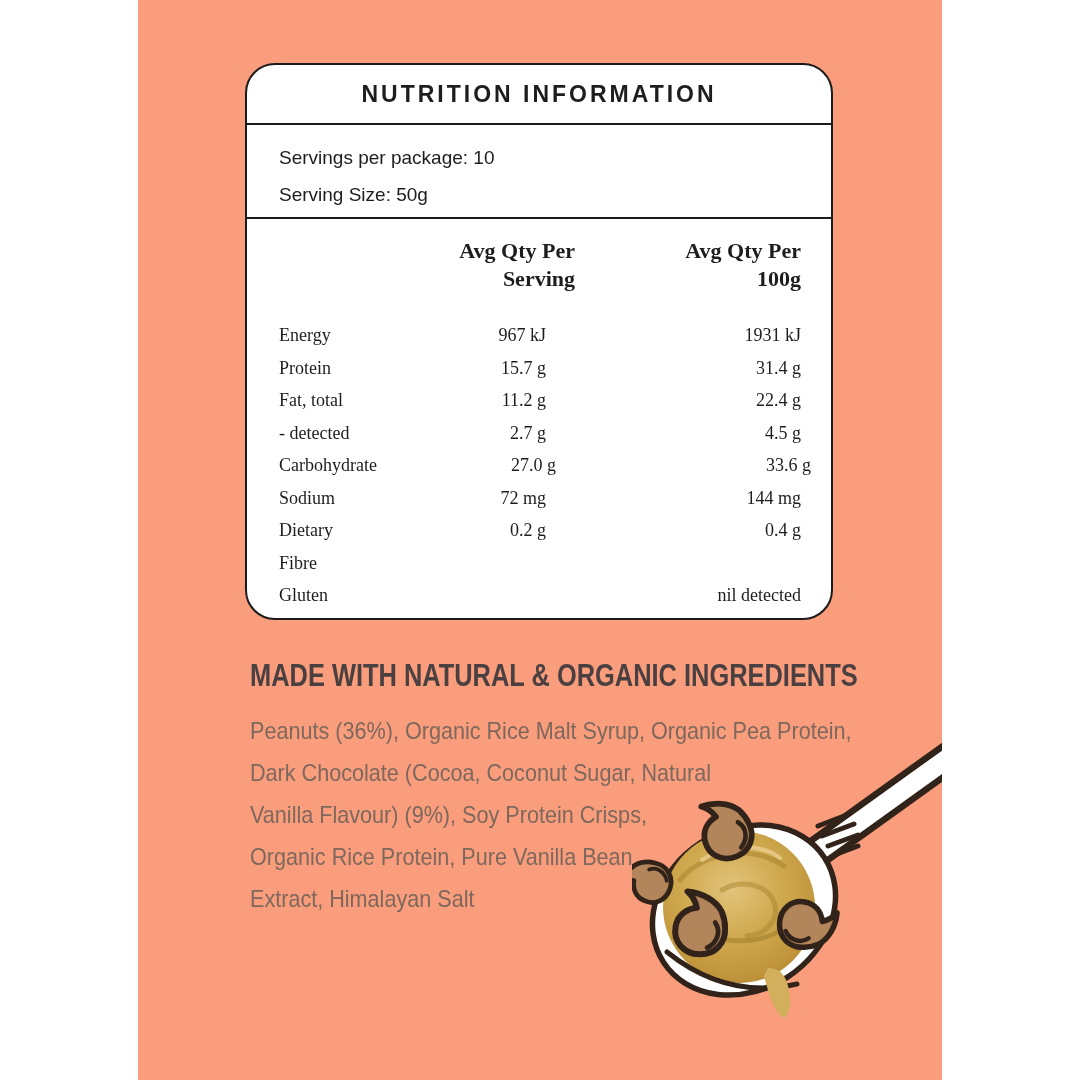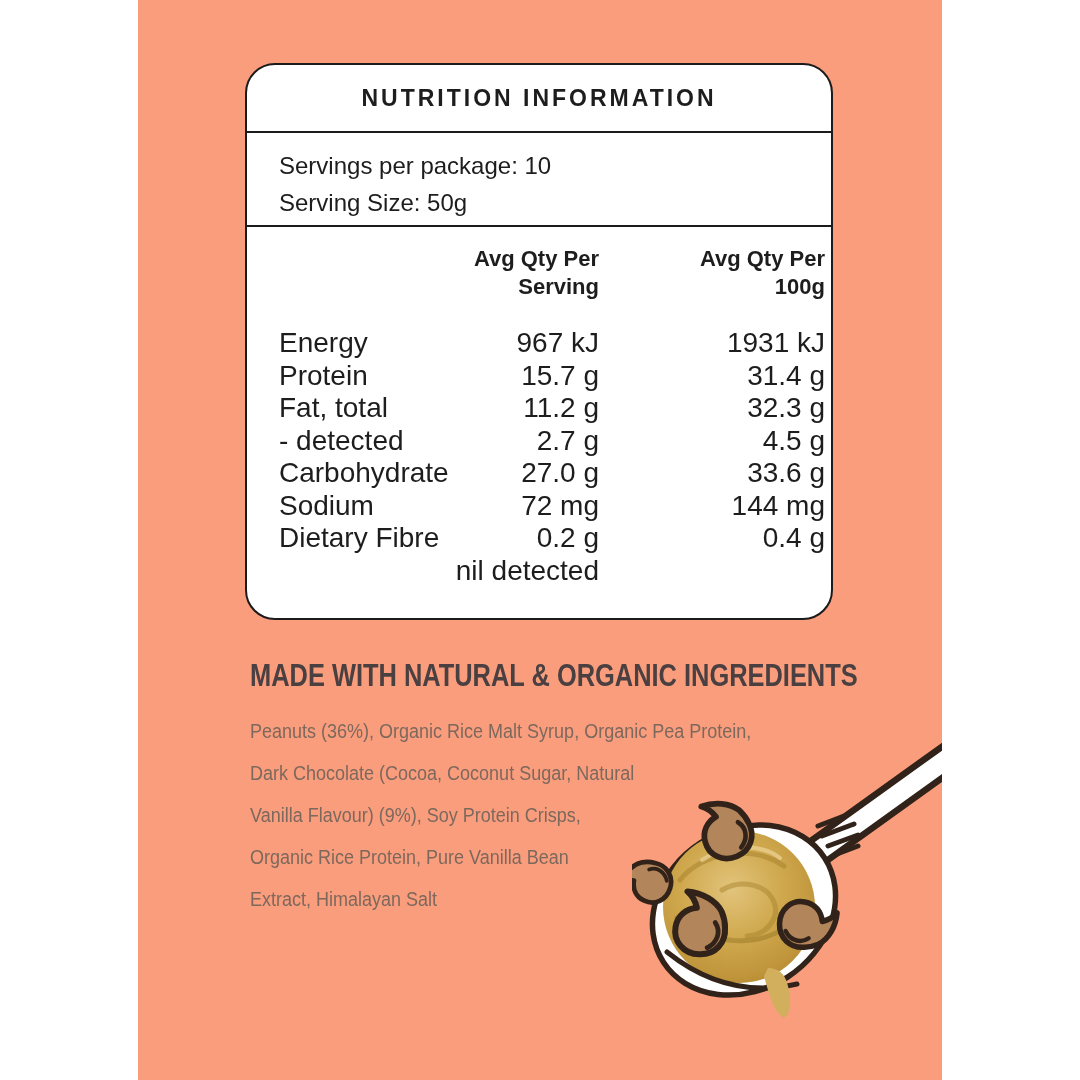--- a/index.html
+++ b/index.html
@@ -11,43 +11,43 @@
     position:absolute;left:138px;top:0;width:804px;height:1080px;
     background:#FA9D7C;overflow:hidden;
   }
   
   .panel{
     position:absolute;left:107px;top:63px;width:588px;height:557px;
     background:#ffffff;border:2px solid #1B1B1B;border-radius:30px;
     box-sizing:border-box;color:#1D1D1D;overflow:hidden;
   }
   .panel-header{
-    height:68px;border-bottom:2px solid #1B1B1B;box-sizing:border-box;
+    height:60px;border-bottom:2px solid #1B1B1B;box-sizing:border-box;
     display:flex;align-items:center;justify-content:center;
   }
   .panel-title{font-weight:bold;font-size:23px;letter-spacing:3px;}
   .serving-block{
     border-bottom:2px solid #1B1B1B;box-sizing:border-box;
     padding:14px 0 4px 32px;
   }
-  .serving-line{font-size:24px;line-height:37px;}
-  .ntable{padding:18px 6px 0 32px;}
+  .serving-line{font-size:19px;line-height:37px;}
+  .ntable{padding:18px 30px 0 32px;font-family:Liberation Serif, serif;}
   .thead,.trow{display:grid;grid-template-columns:1fr 150px 226px;}
   .thead{font-weight:bold;font-size:22px;line-height:28px;margin-bottom:26px;}
-  .trow{font-size:28px;line-height:32.5px;}
+  .trow{font-size:18px;line-height:32.5px;gap:29px;}
   .num{text-align:right;}
   
   .ing-heading{
     position:absolute;left:112px;top:658px;
     font-size:31px;font-weight:bold;color:#4A4041;white-space:nowrap;
     transform:scaleX(0.82);transform-origin:left center;
   }
   .ing-lines{
     position:absolute;left:112px;top:710px;
-    color:#7D685D;font-size:20px;line-height:42px;
+    color:#7D685D;font-size:24px;line-height:42px;
   }
   .ing-line{white-space:nowrap;transform:scaleX(0.9);transform-origin:left center;}
   
   .spoon{position:absolute;left:494px;top:740px;width:310px;height:285px;}
 </style>
 </head>
 <body>
 
 <div class="band">
 
@@ -80,21 +80,21 @@
         <div class="num">1931 kJ</div>
       </div>
       <div class="trow">
         <div>Protein</div>
         <div class="num">15.7 g</div>
         <div class="num">31.4 g</div>
       </div>
       <div class="trow">
         <div>Fat, total</div>
         <div class="num">11.2 g</div>
-        <div class="num">32.3 g</div>
+        <div class="num">22.4 g</div>
       </div>
       <div class="trow">
         <div>- detected</div>
         <div class="num">2.7 g</div>
         <div class="num">4.5 g</div>
       </div>
       <div class="trow">
         <div>Carbohydrate</div>
         <div class="num">27.0 g</div>
         <div class="num">33.6 g</div>
@@ -103,20 +103,21 @@
         <div>Sodium</div>
         <div class="num">72 mg</div>
         <div class="num">144 mg</div>
       </div>
       <div class="trow">
         <div>Dietary Fibre</div>
         <div class="num">0.2 g</div>
         <div class="num">0.4 g</div>
       </div>
       <div class="trow">
+        <div>Gluten</div>
         <div class="num"></div>
         <div class="num">nil detected</div>
       </div>
     </div>
   </div>
 
   <div class="ing-heading">MADE WITH NATURAL &amp; ORGANIC INGREDIENTS</div>
   <div class="ing-lines">
     <div class="ing-line">Peanuts (36%), Organic Rice Malt Syrup, Organic Pea Protein,</div>
     <div class="ing-line">Dark Chocolate (Cocoa, Coconut Sugar, Natural</div>

